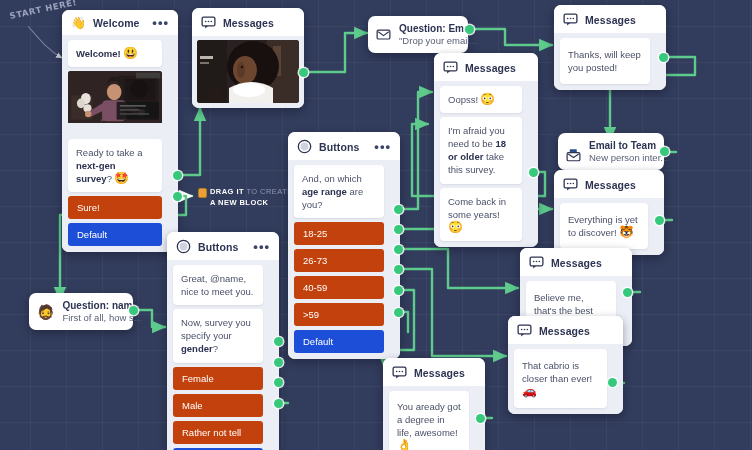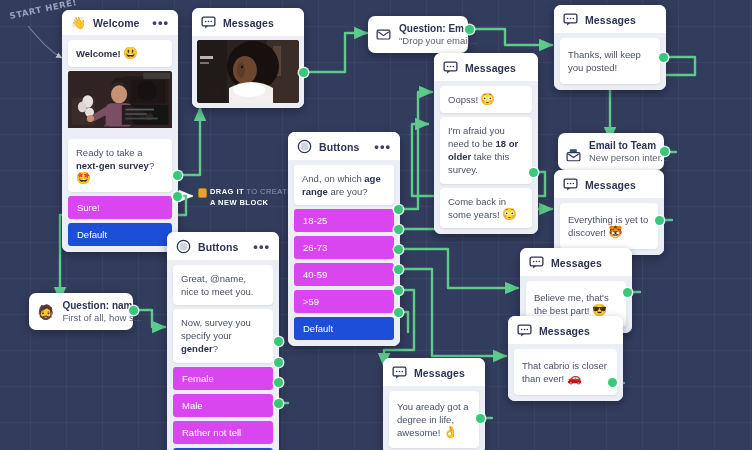--- a/index.html
+++ b/index.html
@@ -35,31 +35,31 @@
     display:flex; align-items:center;
     padding:7px 9px 6px 9px;
     background:#ffffff;
     gap:7px;
   }
   .card-head .title {
     font-size:10.5px; font-weight:bold; color:#2d3352; letter-spacing:.1px;
     flex:1; white-space:nowrap; overflow:hidden;
   }
   .dots { color:#3c4467; font-size:13px; line-height:6px; letter-spacing:1px; font-weight:bold; }
-  .card-body { background:#eceef6; padding:5px 6px 6px 6px; display:flex; flex-direction:column; gap:4px; }
+  .card-body { background:#eceef6; padding:5px 16px 6px 6px; display:flex; flex-direction:column; gap:4px; }
   .bubble {
     background:#fff; border-radius:4px; padding:7px 8px;
     font-size:9.5px; line-height:1.38; color:#4a5068;
     box-shadow:0 1px 2px rgba(40,50,90,0.10);
   }
   .bubble b { color:#2c3250; font-weight:bold; }
   .bubble.strongtxt { color:#2c3250; font-weight:bold; }
   .btn-opt {
     border-radius:3px; padding:6px 9px; font-size:9.5px; color:#ffffff;
-    position:relative; background:#d946ef;
+    position:relative; background:#c2410c;
   }
   .btn-opt.default { background:#1d4ed8; }
   .thumb { width:100%; border-radius:3px; overflow:hidden; display:block; position:relative; }
 
   
   .mini {
     position:absolute; background:#fff; border-radius:7px;
     box-shadow:0 3px 9px rgba(10,14,30,0.38);
     display:flex; align-items:center; gap:8px; padding:7px 10px 7px 8px;
   }

